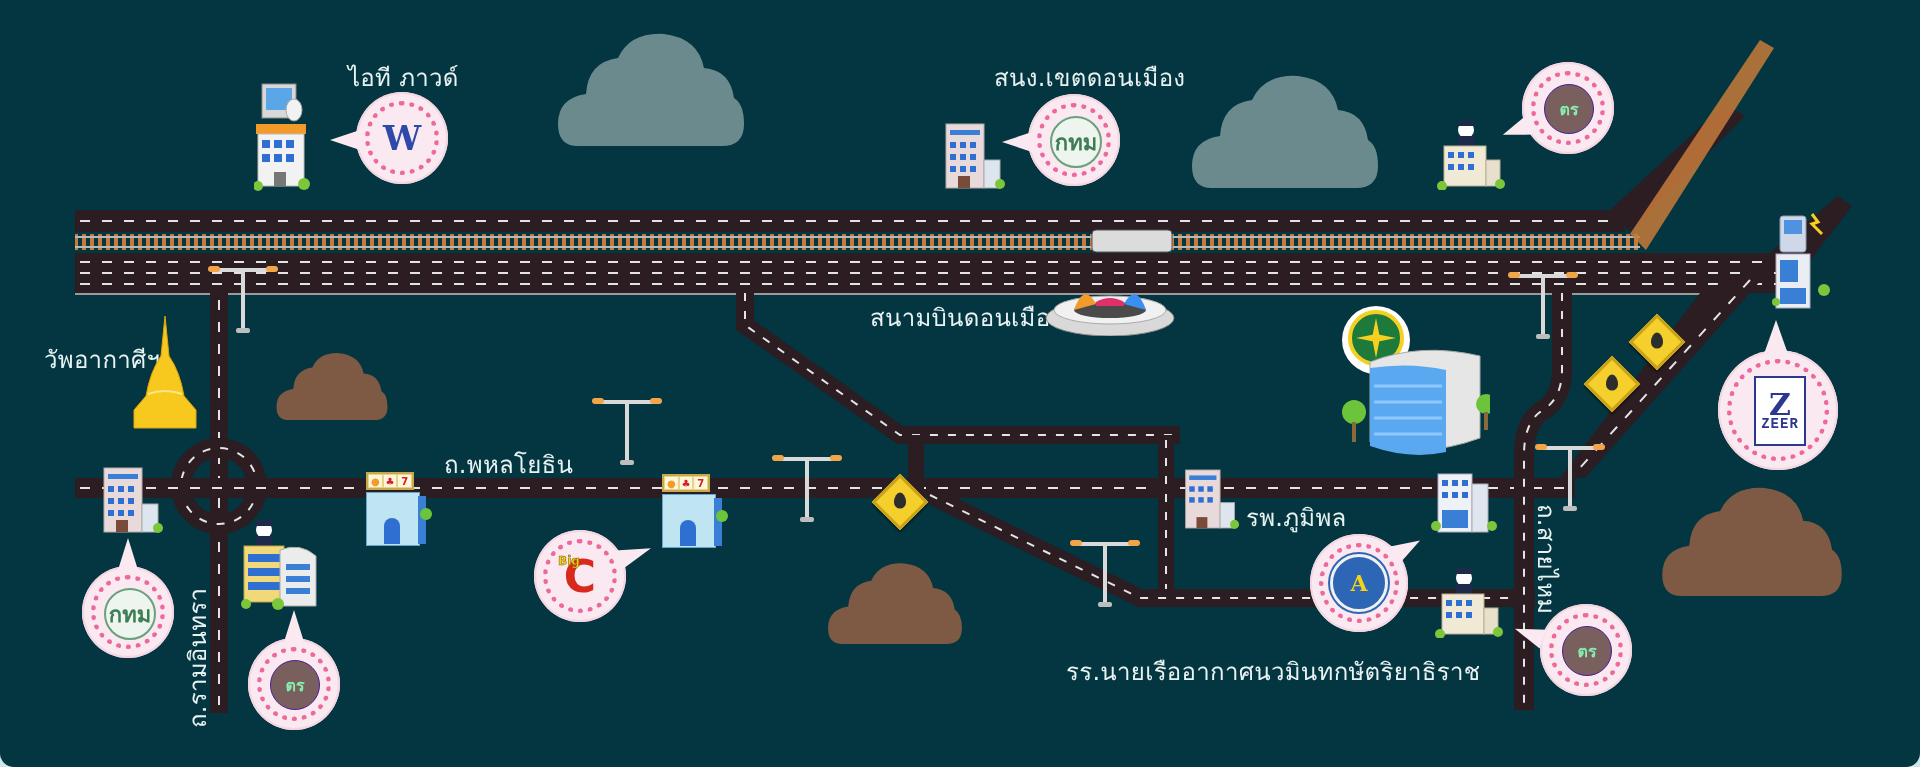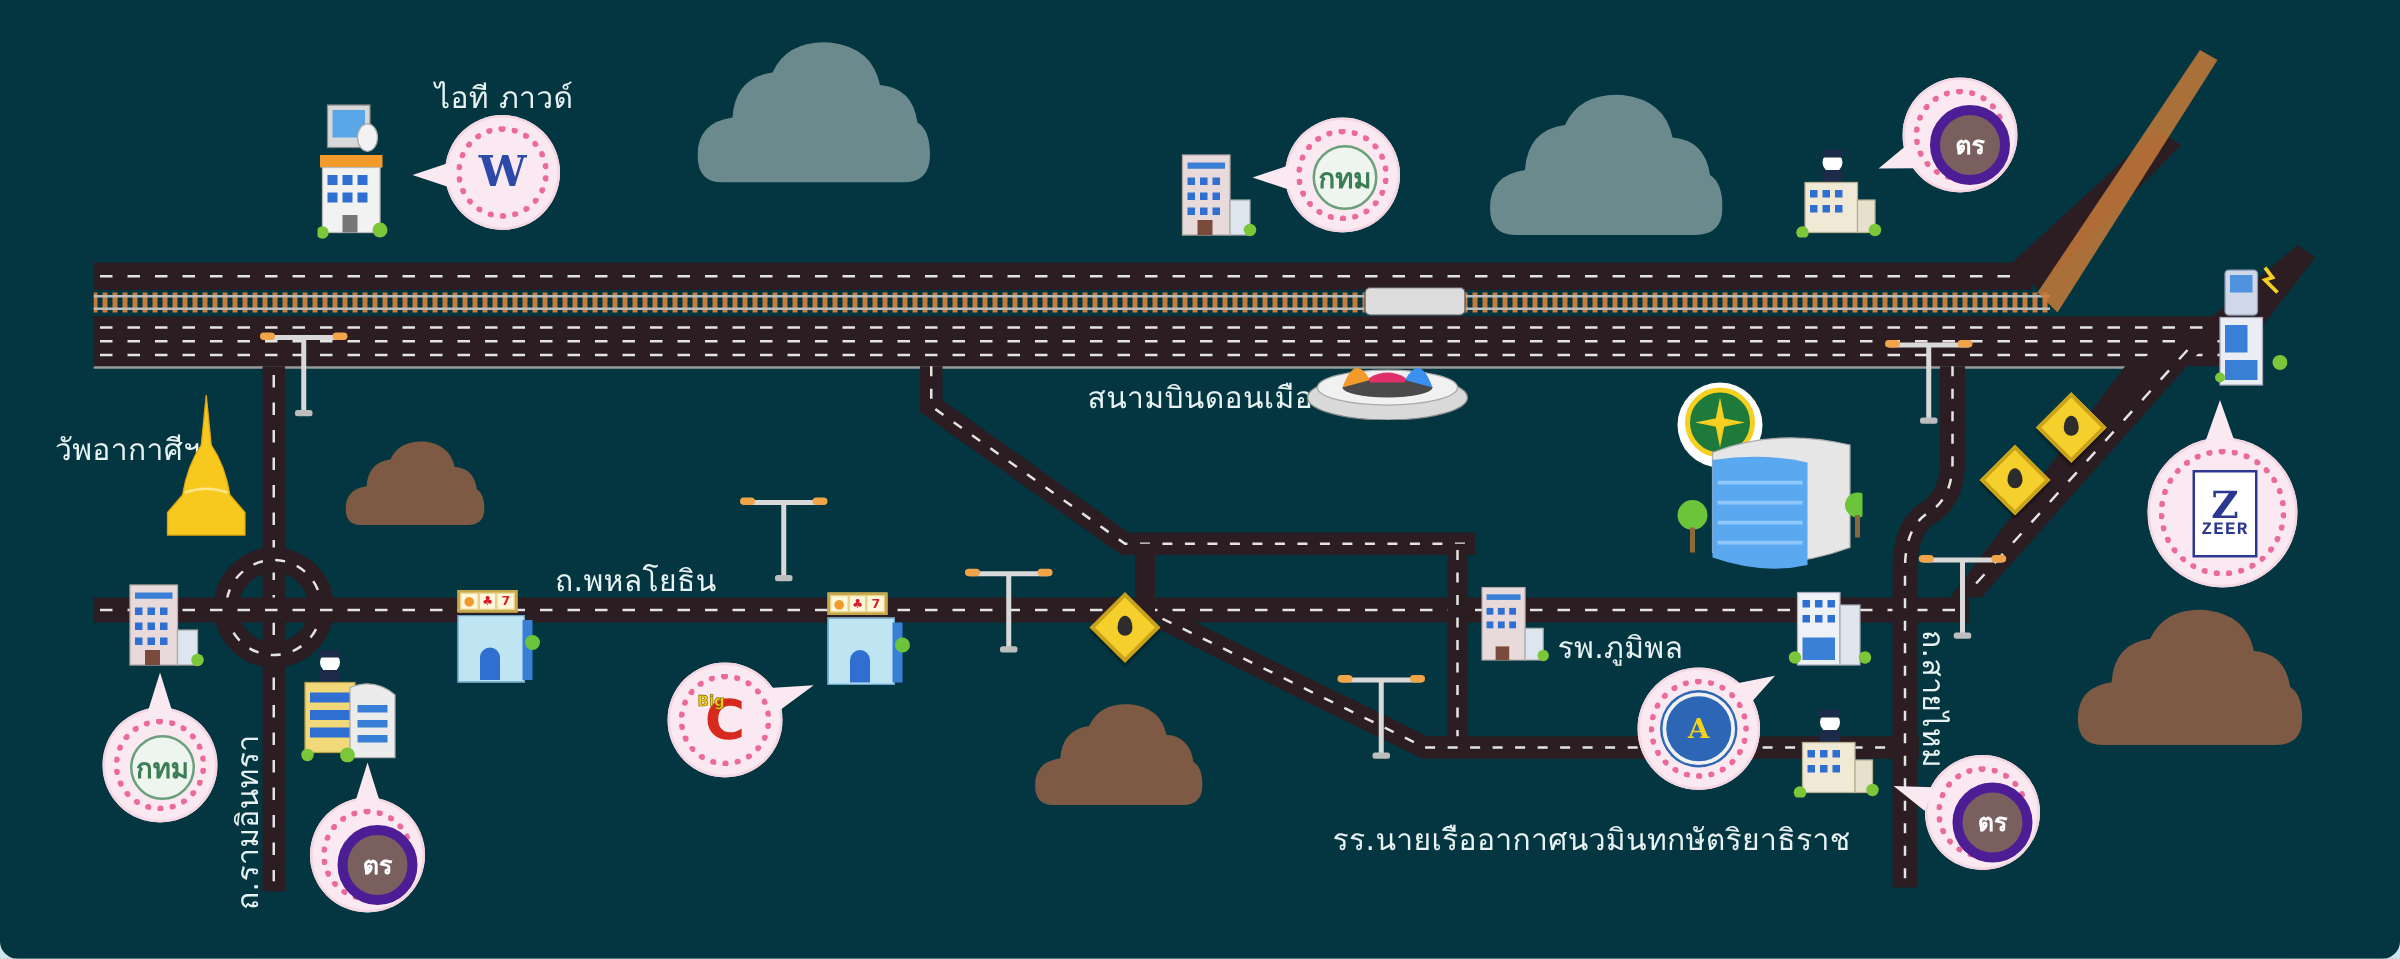--- a/index.html
+++ b/index.html
@@ -8,21 +8,21 @@
   #roads{position:absolute;left:0;top:0;width:1920px;height:767px;}
   .lbl{position:absolute;color:#e8f2f3;font-size:24px;white-space:nowrap;letter-spacing:0.3px;font-family:"DejaVu Sans",sans-serif;}
   .lbl.v-ccw{transform-origin:left top;transform:rotate(-90deg);}
   .lbl.v-cw{transform-origin:left top;transform:rotate(90deg);}
   .cloud{position:absolute;}
   .bubble{position:absolute;width:92px;height:92px;border-radius:50%;background:#fbe9f1;box-shadow:0 0 0 2px #f4d5e2 inset;}
   .bubble::before{content:"";position:absolute;left:9px;top:9px;right:9px;bottom:9px;border-radius:50%;border:5px dotted #ec6a9a;}
   .bubble .tail{position:absolute;width:0;height:0;}
   .bubble .logo{position:absolute;left:22px;top:22px;width:48px;height:48px;border-radius:50%;display:flex;align-items:center;justify-content:center;font-weight:bold;font-family:"DejaVu Serif",serif;}
   .logo.bkk{background:#eef5ee;border:2px solid #6aa07c;color:#3d7d55;font-size:22px;}
-  .logo.police{background:#7a5f5f;border:8px solid #4c1d95;color:#ffffff;font-size:20px;}
+  .logo.police{background:#7a5f5f;border:1px solid #4c1d95;color:#86efac;font-size:16px;}
   .logo.itsq{background:transparent;color:#2d4aa8;font-size:34px;}
   .logo.tesco{background:transparent;border-radius:0;width:56px;left:18px;flex-direction:column;line-height:1;}
   .logo.tesco .t1{color:#d8202c;font-size:14px;font-weight:bold;border-bottom:2px dashed #2a58a6;}
   .logo.tesco .t2{color:#1c7a4a;font-size:16px;}
   .logo.bigc{background:transparent;color:#d82a1c;font-size:44px;font-family:"DejaVu Sans",sans-serif;text-align:right;}
   .logo.bigc small{position:absolute;left:2px;top:2px;font-size:12px;color:#f4d21a;-webkit-text-stroke:0.5px #7a5a00;}
   .logo.rtaf{background:#2d66b4;border:3px solid #f1f1f1;box-shadow:0 0 0 2px #2d66b4;color:#f4d21a;font-size:22px;}
   .logo.zeer{background:#fff;border-radius:0;border:2px solid #2c3790;color:#2c3790;flex-direction:column;font-size:30px;line-height:0.9;width:46px;left:23px;}
   .logo.zeer small{font-size:11px;letter-spacing:1px;font-family:Liberation Mono, monospace;}
   .bldg{position:absolute;}
@@ -182,20 +182,21 @@
       </g>
     <rect x="20" y="92" width="12" height="14" fill="#777"></rect>
     <circle cx="4" cy="106" r="5" fill="#7cc63a"></circle>
       <circle cx="50" cy="104" r="6" fill="#7cc63a"></circle>
   </svg>
   <div class="bubble" style="left:356px;top:92px">
     <div class="tail" style="left:-26px;top:38px;border-top:10px solid transparent;border-bottom:10px solid transparent;border-right:30px solid #fbe9f1;"></div>
     <div class="logo itsq">W</div>
   </div>
 
+  <div class="lbl" style="left:994px;top:58px">สนง.เขตดอนเมือง</div>
   <svg class="bldg" style="left:942px;top:120px" width="64" height="72" viewBox="0 0 64 72">
     <rect x="4" y="4" width="38" height="64" fill="#e8dada" stroke="#b9a9a9"></rect>
     <rect x="8" y="10" width="30" height="5" fill="#3a7fd6"></rect>
     <g fill="#2e6fd1">
         <rect x="8" y="22" width="6" height="6"></rect>
         <rect x="18" y="22" width="6" height="6"></rect>
         <rect x="28" y="22" width="6" height="6"></rect>
         <rect x="8" y="34" width="6" height="6"></rect>
         <rect x="18" y="34" width="6" height="6"></rect>
         <rect x="28" y="34" width="6" height="6"></rect>

